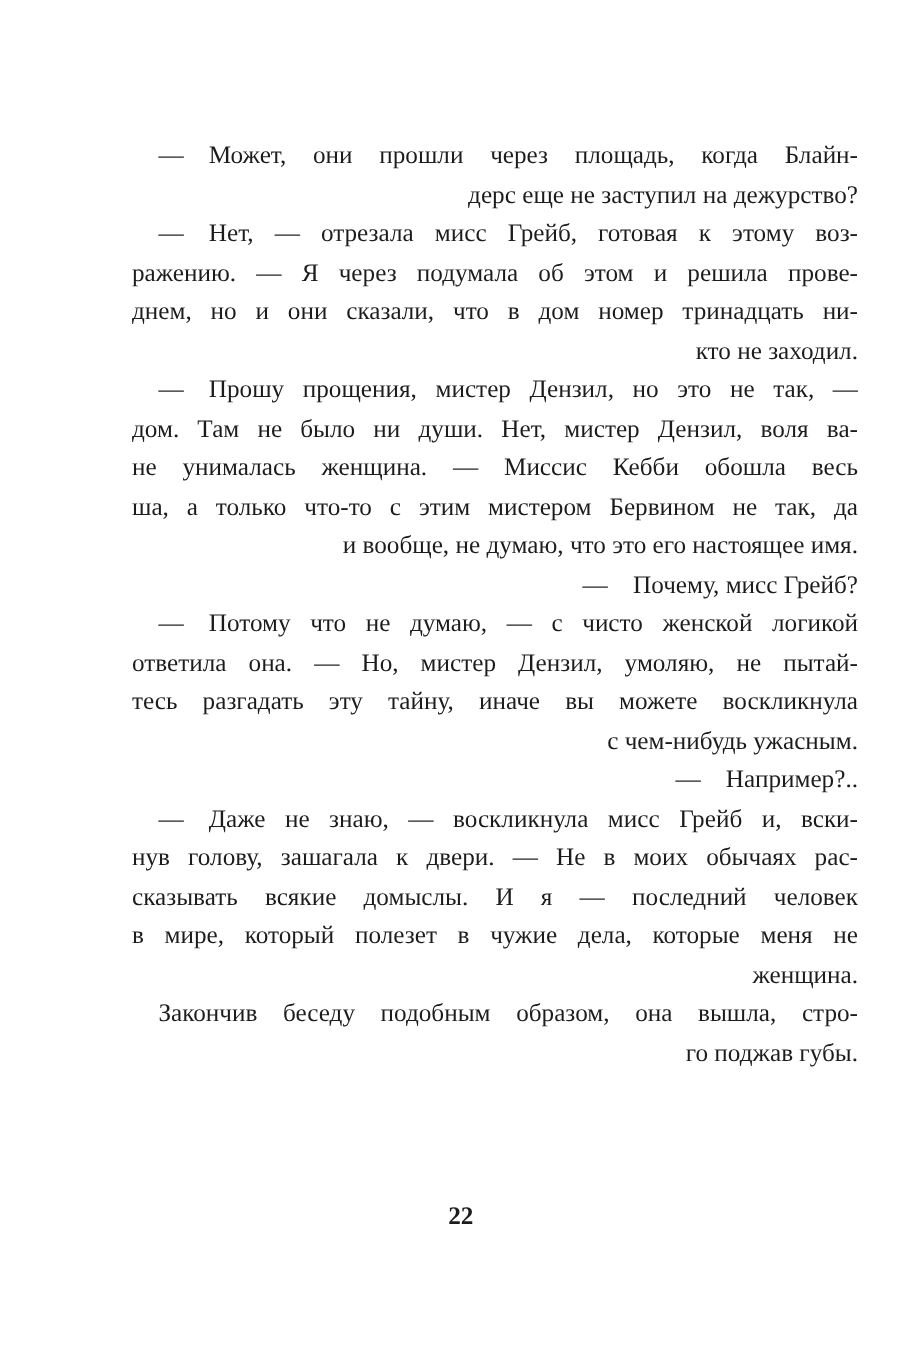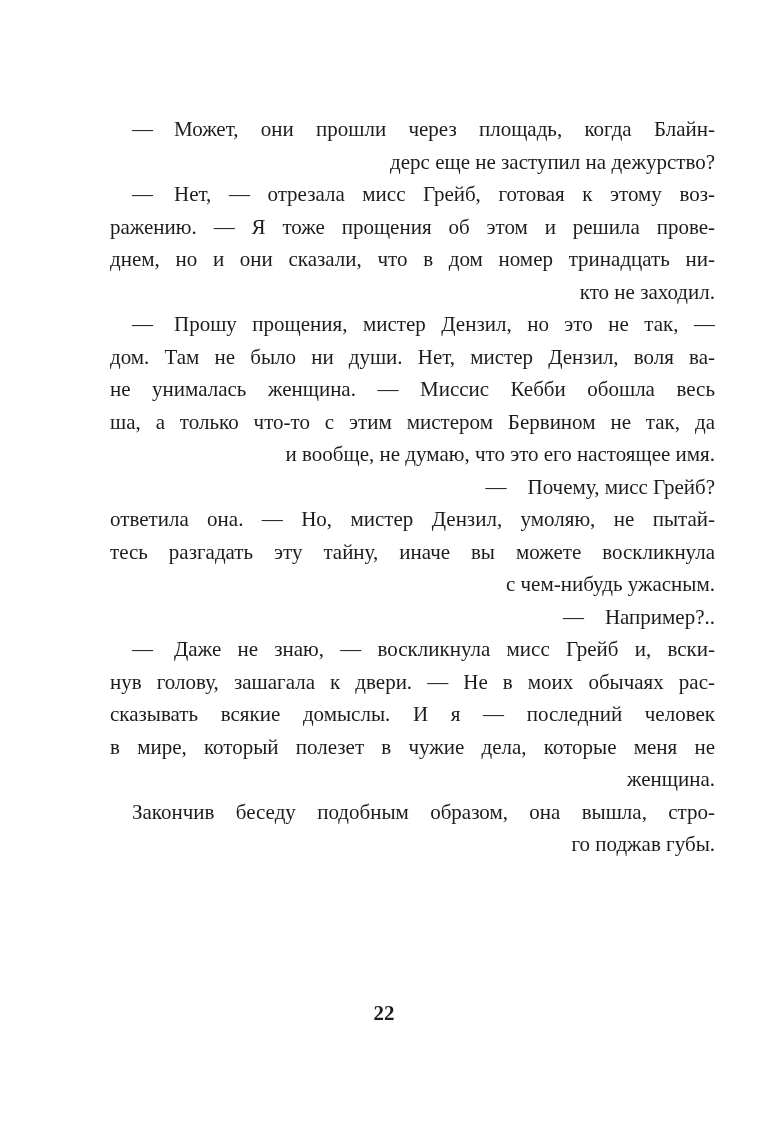--- a/index.html
+++ b/index.html
@@ -64,39 +64,40 @@
 <div class="book-page">
   <main class="text-block">
 
     <div class="para">
       <div class="line first jfy">— Может, они прошли через площадь, когда Блайн-</div>
       <div class="line">дерс еще не заступил на дежурство?</div>
     </div>
 
     <div class="para">
       <div class="line first jfy">— Нет, — отрезала мисс Грейб, готовая к этому воз-</div>
-      <div class="line jfy">ражению. — Я тоже прощения об этом и решила прове-</div>
+      <div class="line jfy">ражению. — Я через подумала об этом и решила прове-</div>
       <div class="line jfy">днем, но и они сказали, что в дом номер тринадцать ни-</div>
       <div class="line">кто не заходил.</div>
     </div>
 
 
     <div class="para">
       <div class="line first jfy">— Прошу прощения, мистер Дензил, но это не так, —</div>
       <div class="line jfy">дом. Там не было ни души. Нет, мистер Дензил, воля ва-</div>
       <div class="line jfy">не унималась женщина. — Миссис Кебби обошла весь</div>
       <div class="line jfy">ша, а только что-то с этим мистером Бервином не так, да</div>
       <div class="line">и вообще, не думаю, что это его настоящее имя.</div>
     </div>
 
     <div class="para">
       <div class="line first">— Почему, мисс Грейб?</div>
     </div>
 
     <div class="para">
+      <div class="line first jfy">— Потому что не думаю, — с чисто женской логикой</div>
       <div class="line jfy">ответила она. — Но, мистер Дензил, умоляю, не пытай-</div>
       <div class="line jfy">тесь разгадать эту тайну, иначе вы можете воскликнула</div>
       <div class="line">с чем-нибудь ужасным.</div>
     </div>
 
     <div class="para">
       <div class="line first">— Например?..</div>
     </div>
 
     <div class="para">

